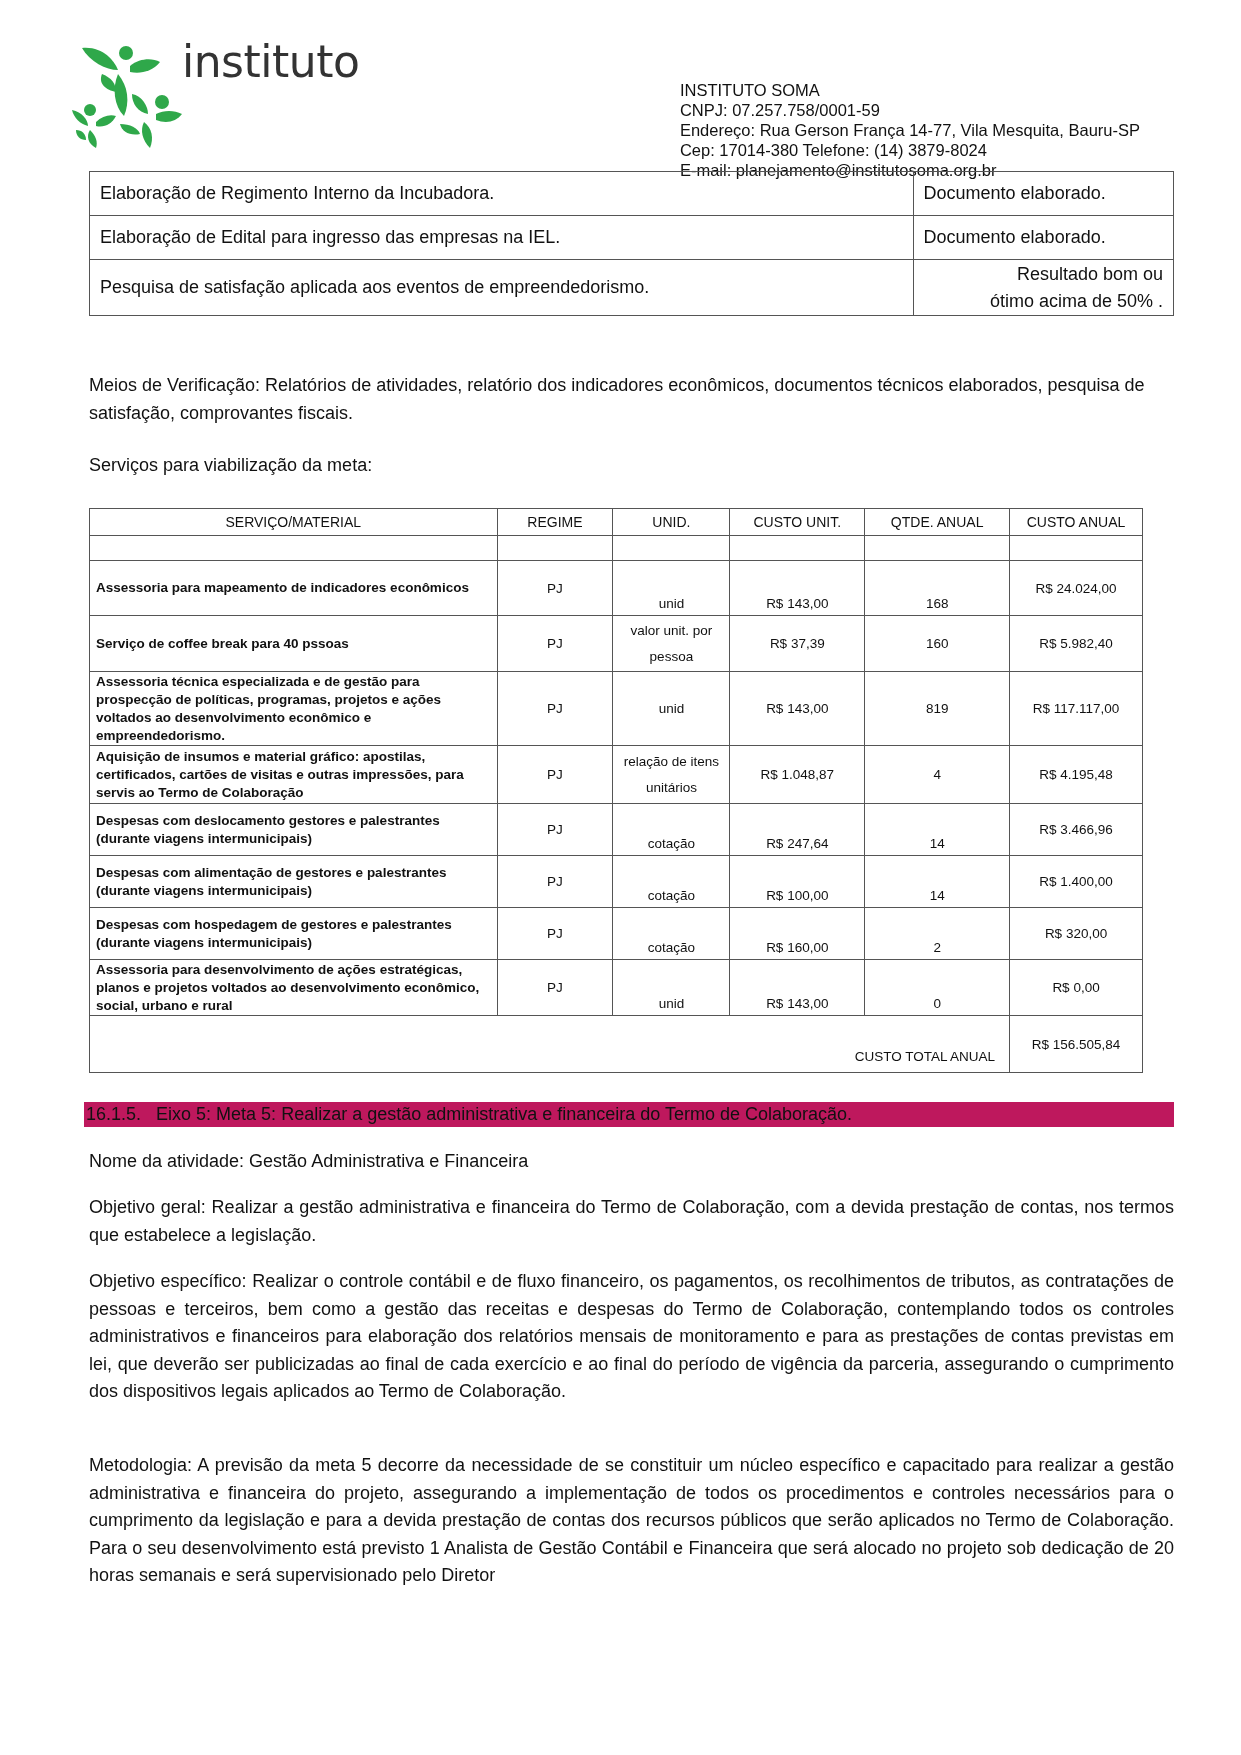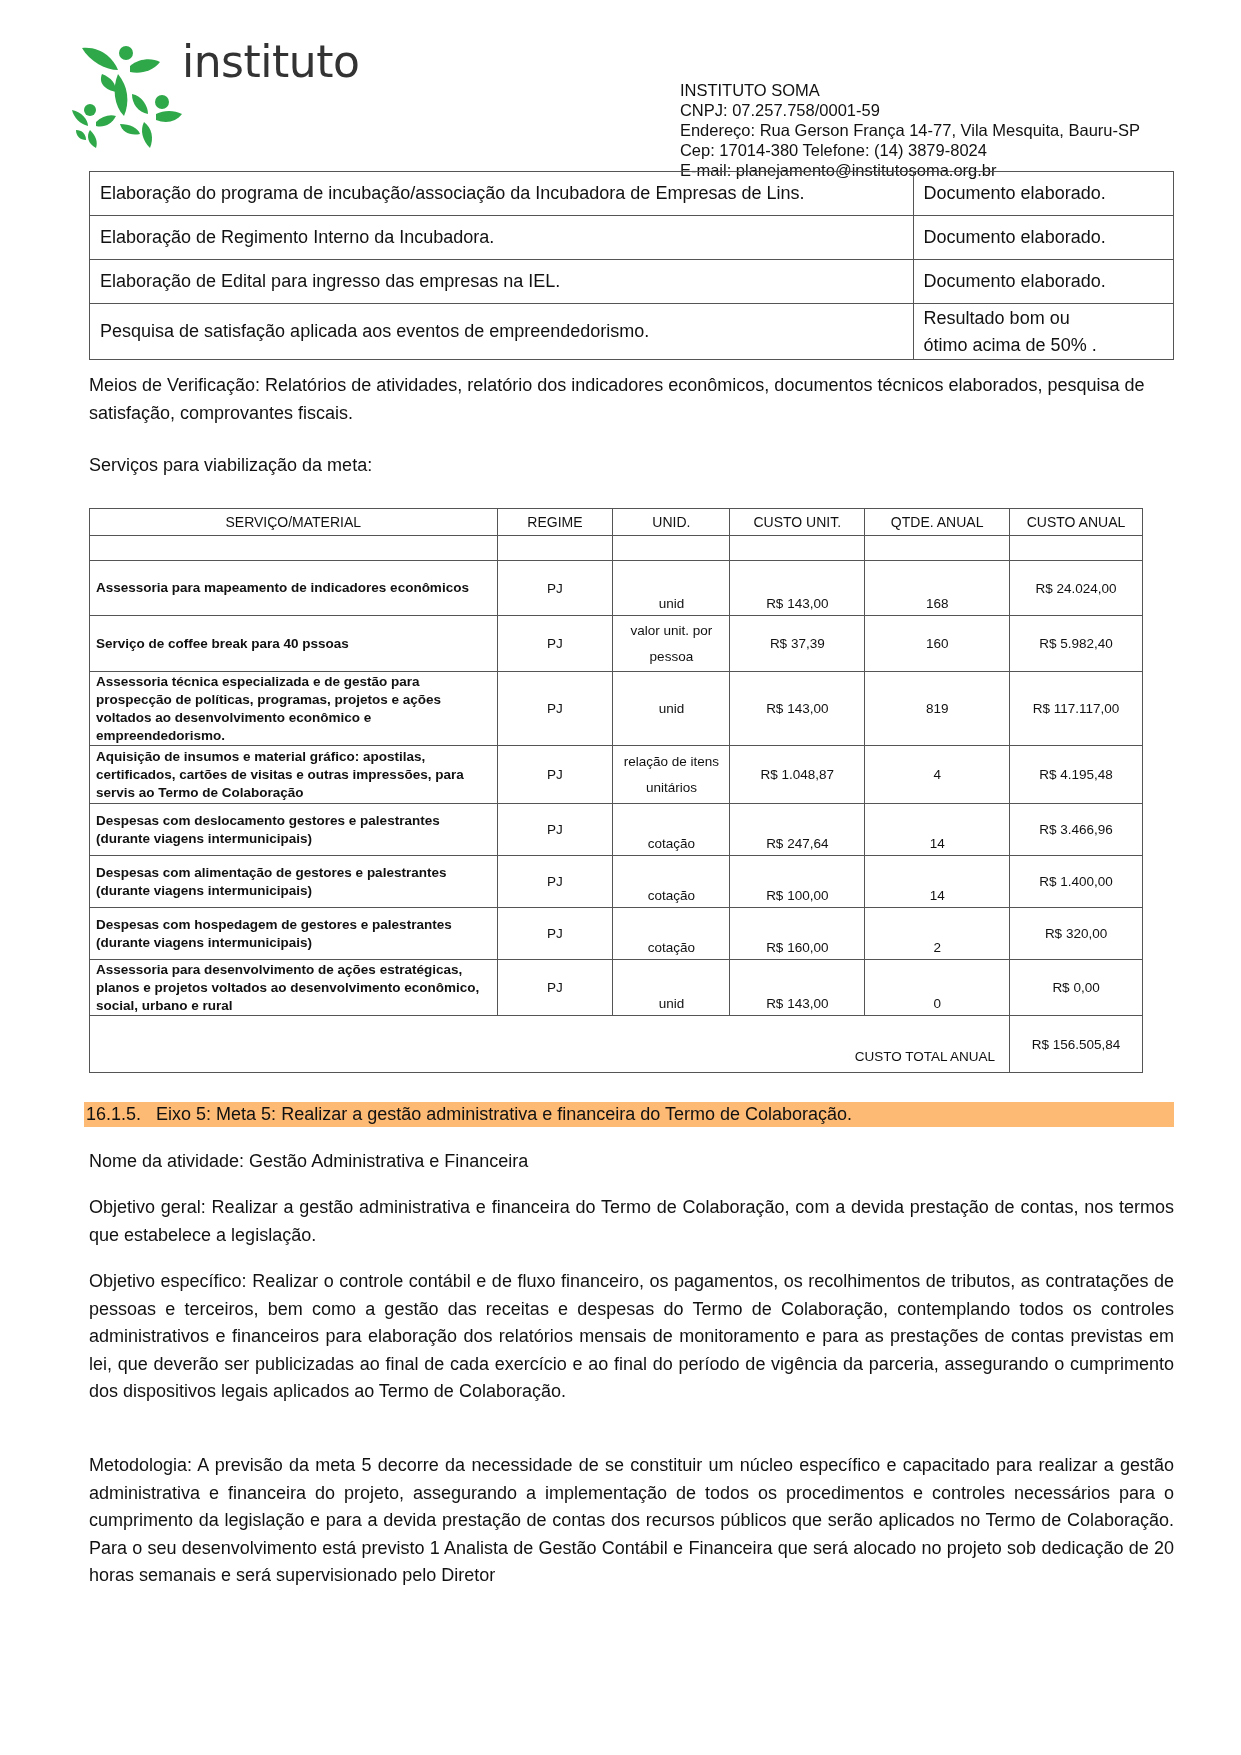--- a/index.html
+++ b/index.html
@@ -17,37 +17,37 @@
   b { font-weight: normal; }
 
   
   table { border-collapse: collapse; }
   .results { position: absolute; left: 89px; top: 171px; width: 1085px; font-size: 18px; }
   .results td { border: 1px solid #555; padding: 0 10px; vertical-align: middle; }
   .results td.c1 { width: 805px; }
   .results td.c2 { width: 240px; }
   .results tr.r { height: 44px; }
   .results tr.r4 { height: 56px; }
-  .results td.c2 .two { line-height: 27px; }
+  .results td.c2 .two { line-height: 27px; text-align: right; }
 
   
   .services { position: absolute; left: 89px; top: 508px; width: 1054px; font-size: 13.5px; }
   .services td, .services th { border: 1px solid #555; padding: 0 6px; vertical-align: middle; font-weight: normal; }
   .services th { height: 26px; text-align: center; font-size: 14px; }
   .services td.desc { text-align: left; line-height: 18px; font-weight: bold; }
   .services td.ctr { text-align: center; }
   .services td.low { vertical-align: bottom; padding-bottom: 4px; }
   .services td.mid2 { line-height: 26px; }
   .services .blank td { height: 24px; }
   .services .total td { height: 48px; }
   .services .total td.lbl { text-align: right; vertical-align: bottom; padding-bottom: 8px; padding-right: 14px; }
   .services .total td.val { text-align: center; }
 
   
-  .banner { position: absolute; left: 84px; top: 1102px; width: 1090px; height: 25px; background: #fdba74; font-size: 18px; line-height: 25px; padding-left: 2px; box-sizing: border-box; color: #111; }
+  .banner { position: absolute; left: 84px; top: 1102px; width: 1090px; height: 25px; background: #be185d; font-size: 18px; line-height: 25px; padding-left: 2px; box-sizing: border-box; color: #111; }
 </style>
 </head>
 <body>
 
 <div class="page">
 
   <div class="logo">
     <svg width="112" height="104" viewBox="0 0 112 104" style="position:absolute;left:0;top:0;">
       <g fill="#2fa84a">
 
@@ -78,24 +78,20 @@
   <div class="org-info">
     <div>INSTITUTO SOMA</div>
     <div>CNPJ: 07.257.758/0001-59</div>
     <div>Endereço: Rua Gerson França 14-77, Vila Mesquita, Bauru-SP</div>
     <div>Cep: 17014-380 Telefone: (14) 3879-8024</div>
     <div>E-mail: planejamento@institutosoma.org.br</div>
   </div>
 
   <table class="results">
     <tbody>
-        <tr class="r">
-      <td class="c1">Elaboração do programa de incubação/associação da Incubadora de Empresas de Lins.</td>
-      <td class="c2">Documento elaborado.</td>
-    </tr>
     <tr class="r">
       <td class="c1">Elaboração de Regimento Interno da Incubadora.</td>
       <td class="c2">Documento elaborado.</td>
     </tr>
     <tr class="r">
       <td class="c1">Elaboração de Edital para ingresso das empresas na IEL.</td>
       <td class="c2">Documento elaborado.</td>
     </tr>
     <tr class="r4">
       <td class="c1">Pesquisa de satisfação aplicada aos eventos de empreendedorismo.</td>

